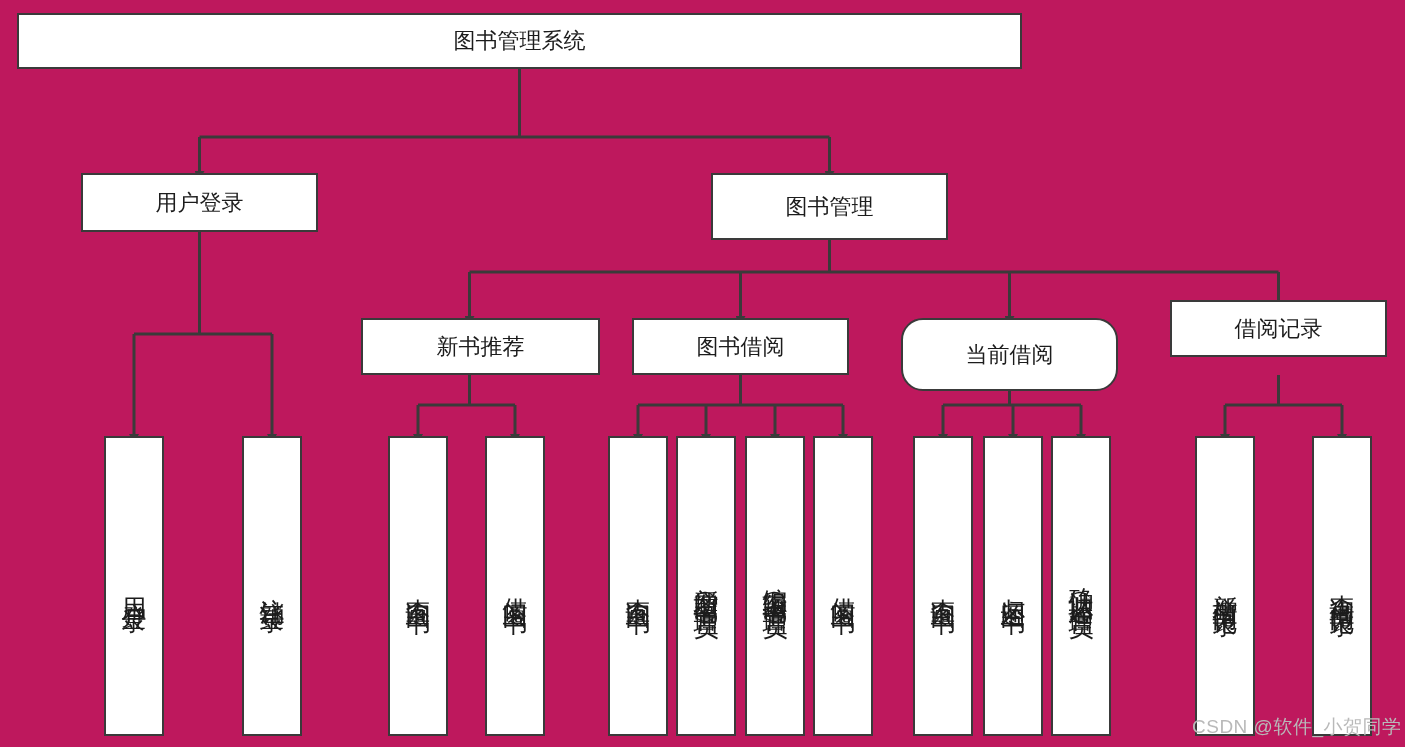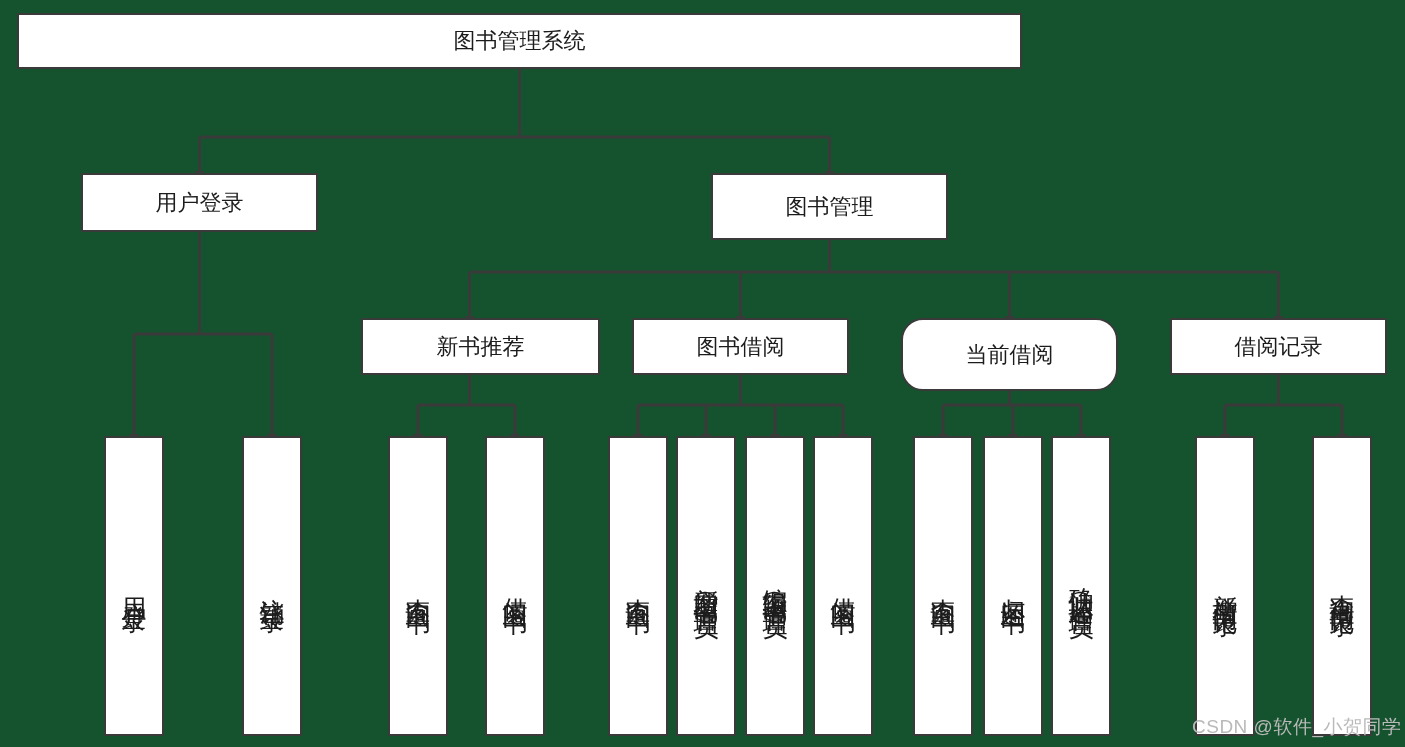--- a/index.html
+++ b/index.html
@@ -7,21 +7,21 @@
     padding: 0;
     background: #ffffff;
   }
   body {
     font-family: "Liberation Sans", "DejaVu Sans", sans-serif;
   }
   #canvas {
     position: relative;
     width: 1405px;
     height: 747px;
-    background: #14532d;
+    background: #be185d;
     overflow: hidden;
   }
   #edges {
     position: absolute;
     left: 0;
     top: 0;
     width: 1405px;
     height: 747px;
   }
   .node {
@@ -118,21 +118,21 @@
       </div>
       <div class="node horizontal" style="left: 361px; top: 318px; width: 239px; height: 57px;">
         <span class="node-label">新书推荐</span>
       </div>
       <div class="node horizontal" style="left: 632px; top: 318px; width: 217px; height: 57px;">
         <span class="node-label">图书借阅</span>
       </div>
       <div class="node horizontal" style="left: 901px; top: 318px; width: 217px; height: 73px; border-radius: 22px;">
         <span class="node-label">当前借阅</span>
       </div>
-      <div class="node horizontal" style="left: 1170px; top: 318px; width: 217px; height: 57px;">
+      <div class="node horizontal" style="left: 1170px; top: 300px; width: 217px; height: 57px;">
         <span class="node-label">借阅记录</span>
       </div>
       <div class="node vertical" style="left: 104px; top: 436px; width: 60px; height: 300px;">
         <span class="node-label">用户登录</span>
       </div>
       <div class="node vertical" style="left: 242px; top: 436px; width: 60px; height: 300px;">
         <span class="node-label">注销登录</span>
       </div>
       <div class="node vertical" style="left: 388px; top: 436px; width: 60px; height: 300px;">
         <span class="node-label">查询图书</span>

